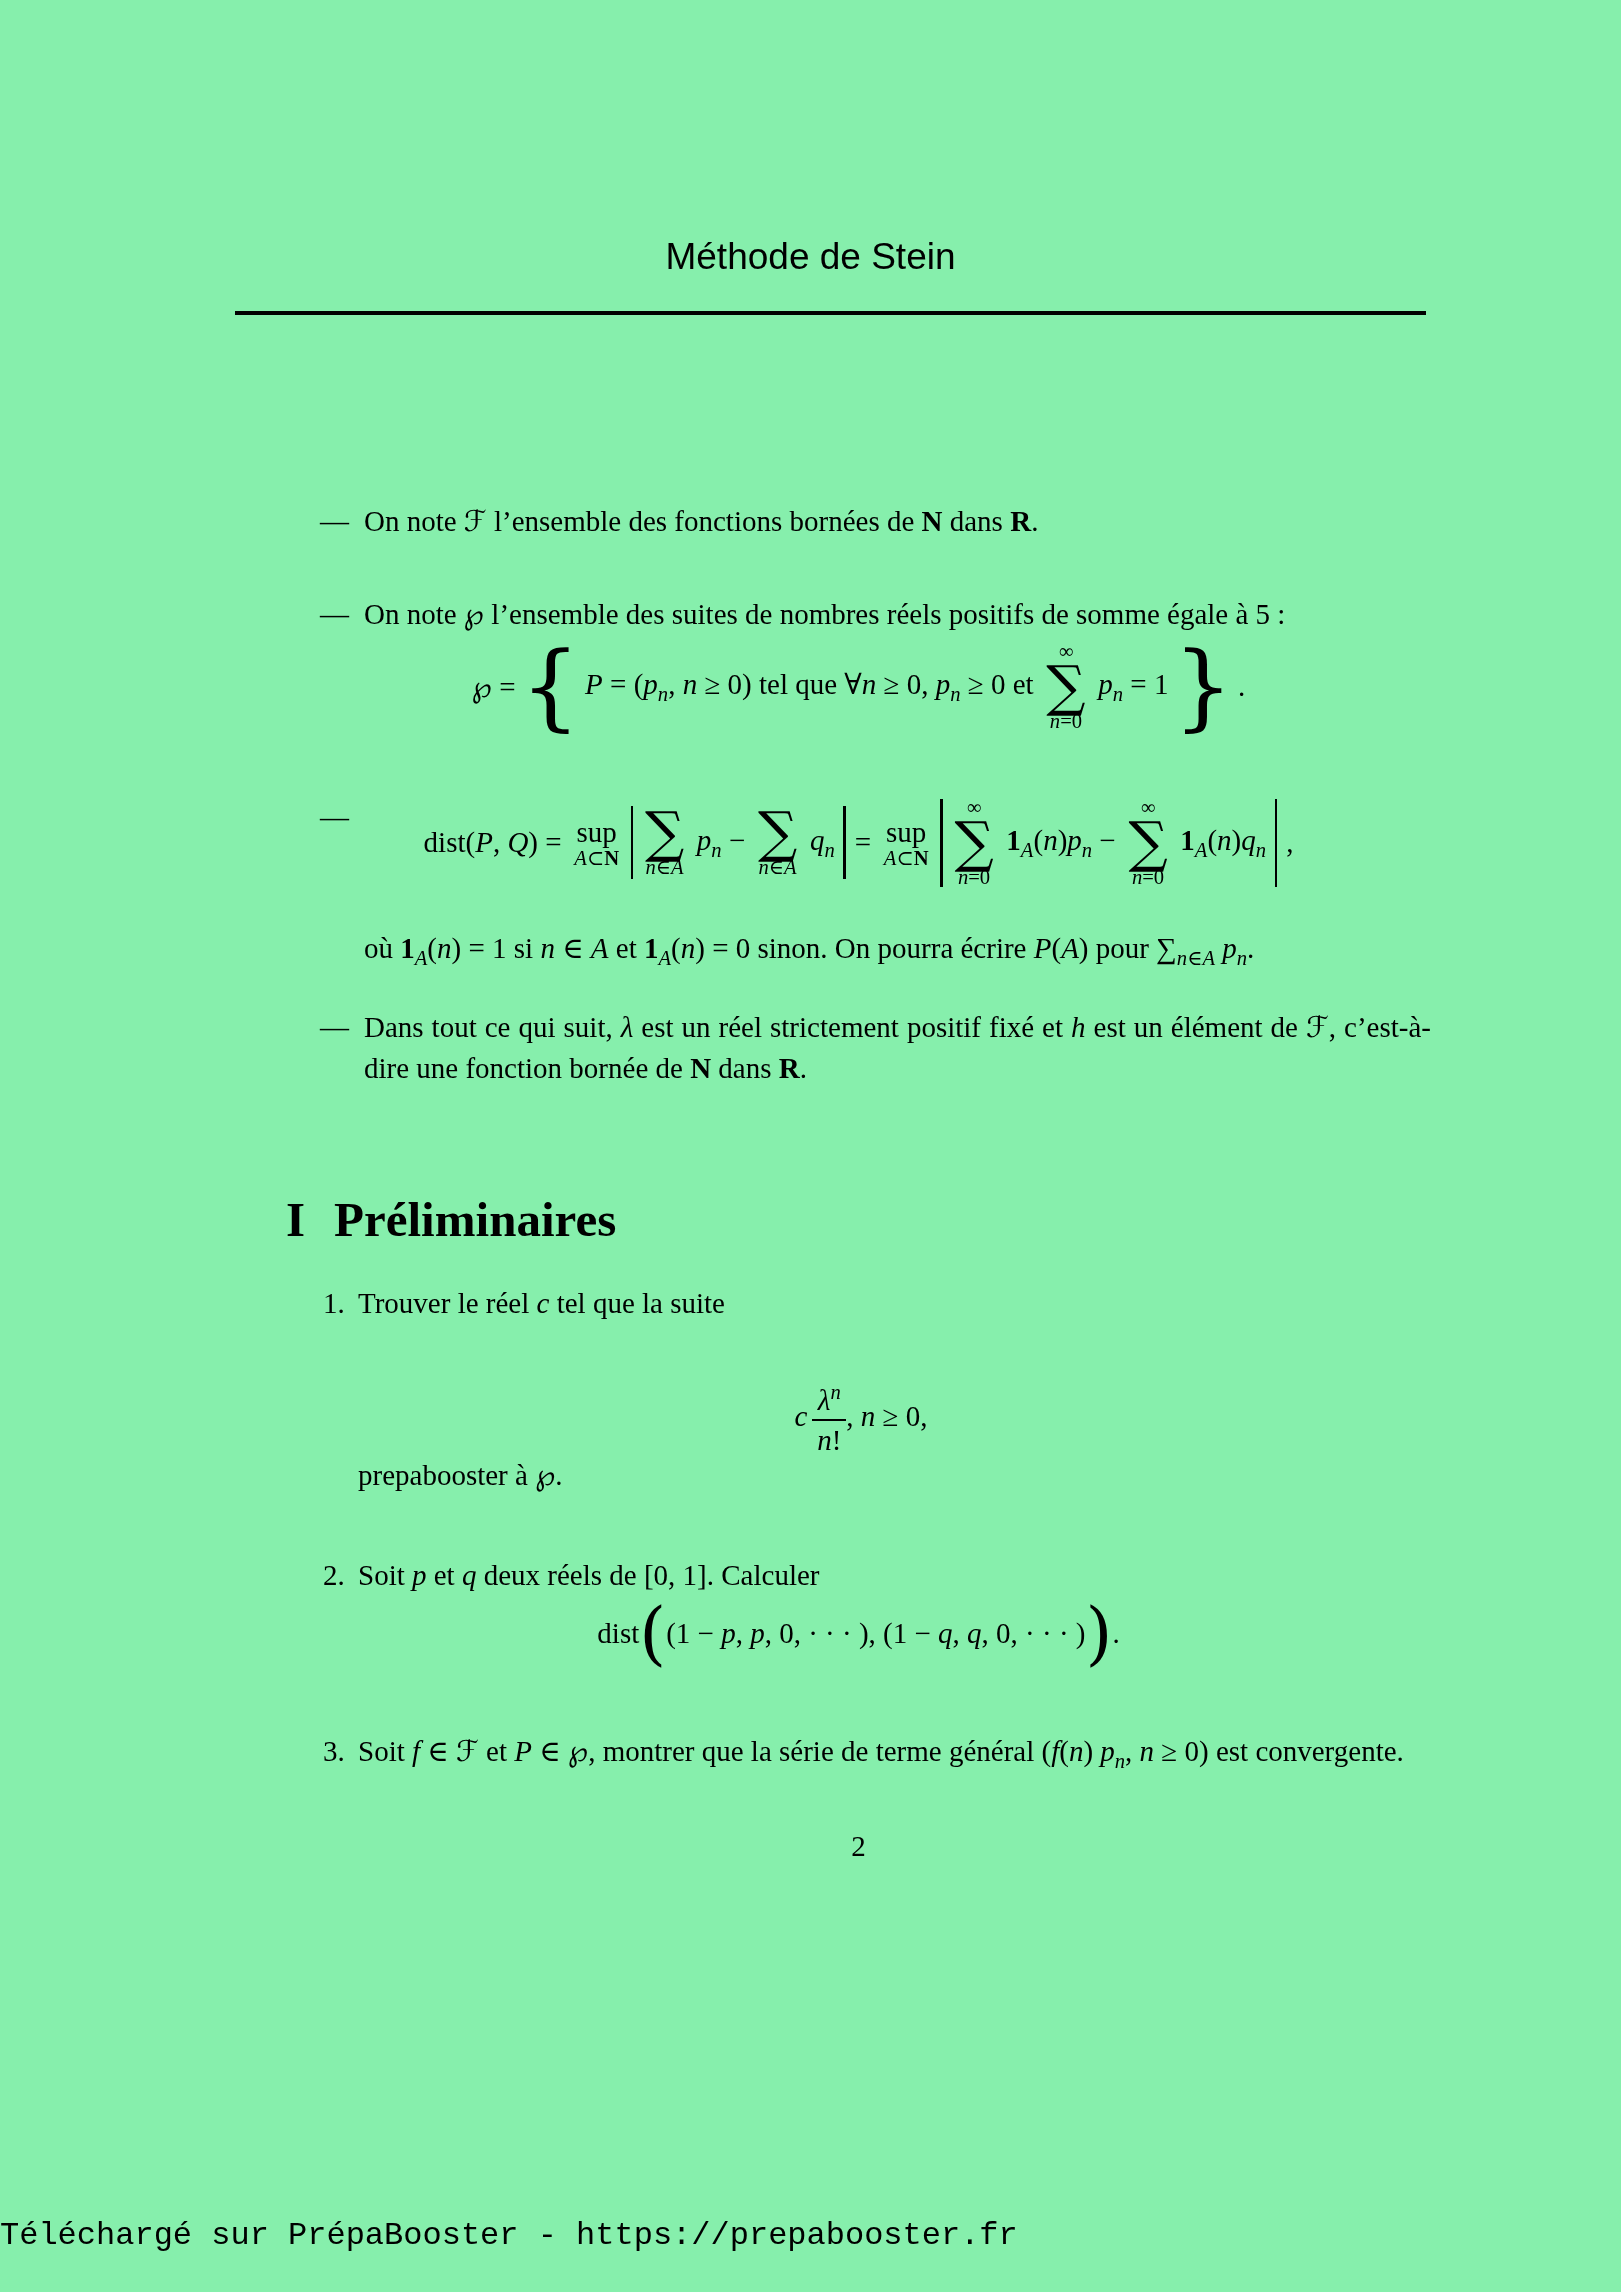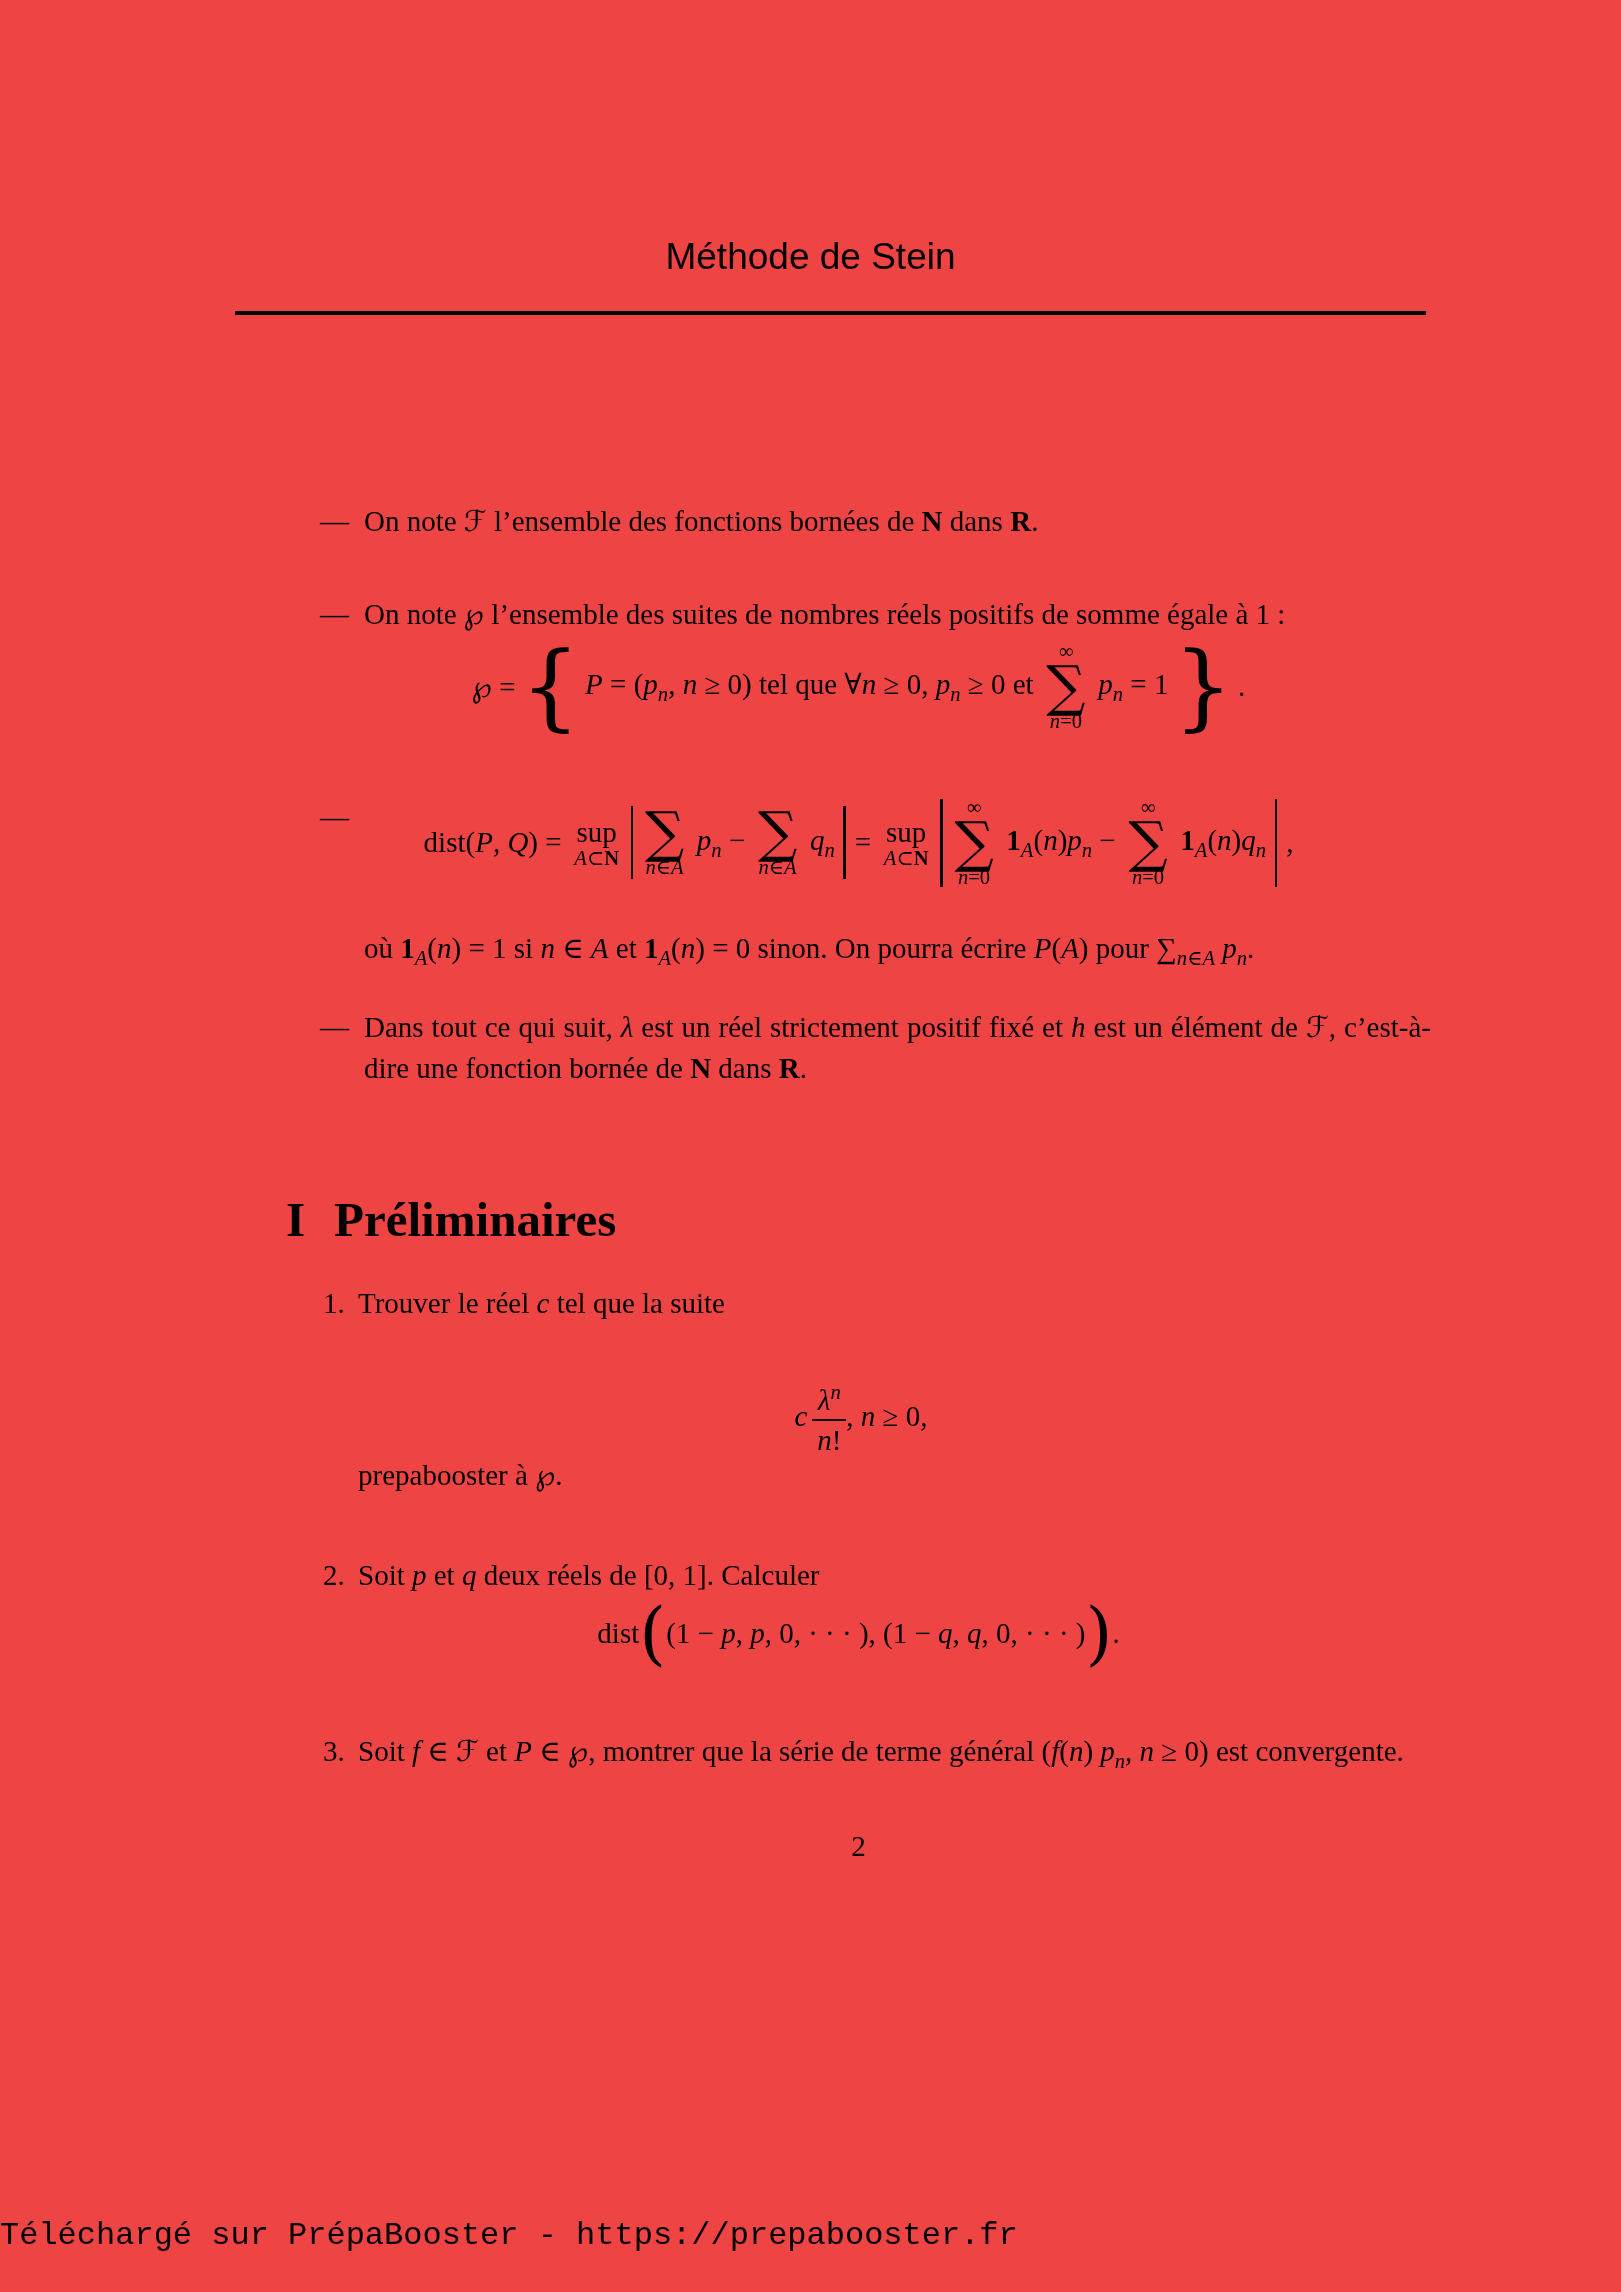--- a/index.html
+++ b/index.html
@@ -1,18 +1,18 @@
 <!DOCTYPE html>
 <html><head>
 <meta charset="utf-8">
 <style>
   html,body { margin:0; padding:0; background:#e8e8e8; }
   .page {
     position:relative; width:1621px; height:2293px; margin:0 auto;
-    background:#ef4444; color:#000;
+    background:#86efac; color:#000;
     font-family:"Liberation Serif","DejaVu Serif","DejaVu Sans",serif;
     font-size:29px; overflow:hidden;
   }
   .it { font-style:italic; }
   .bf { font-weight:bold; }
   sub { font-size:20.6px; }
   sup { font-size:20.6px; }
 
   .doc-title {
     padding-top:235px; text-align:center;
@@ -90,21 +90,21 @@
 
   <div class="content">
 
     <div class="para bullet mt-b1">
       <span class="marker">—</span>
       <span>On note ℱ l’ensemble des fonctions bornées de <span class="bf">N</span> dans <span class="bf">R</span>.</span>
     </div>
 
     <div class="para bullet mt-b2">
       <span class="marker">—</span>
-      <span>On note ℘ l’ensemble des suites de nombres réels positifs de somme égale à 1 :</span>
+      <span>On note ℘ l’ensemble des suites de nombres réels positifs de somme égale à 5 :</span>
     </div>
 
     <div class="display mt-f1">
       <span class="m">℘ =</span>
       <span class="brace">{</span>
       <span class="m"><span class="it">P</span> = (<span class="it">p</span><sub><span class="it">n</span></sub>, <span class="it">n</span> ≥ 0) tel que ∀<span class="it">n</span> ≥ 0, <span class="it">p</span><sub><span class="it">n</span></sub> ≥ 0 et</span>
       <span class="bigop">
         <span class="lim">∞</span>
         <span class="op-sigma">∑</span>
         <span class="lim"><span class="it">n</span>=0</span>

